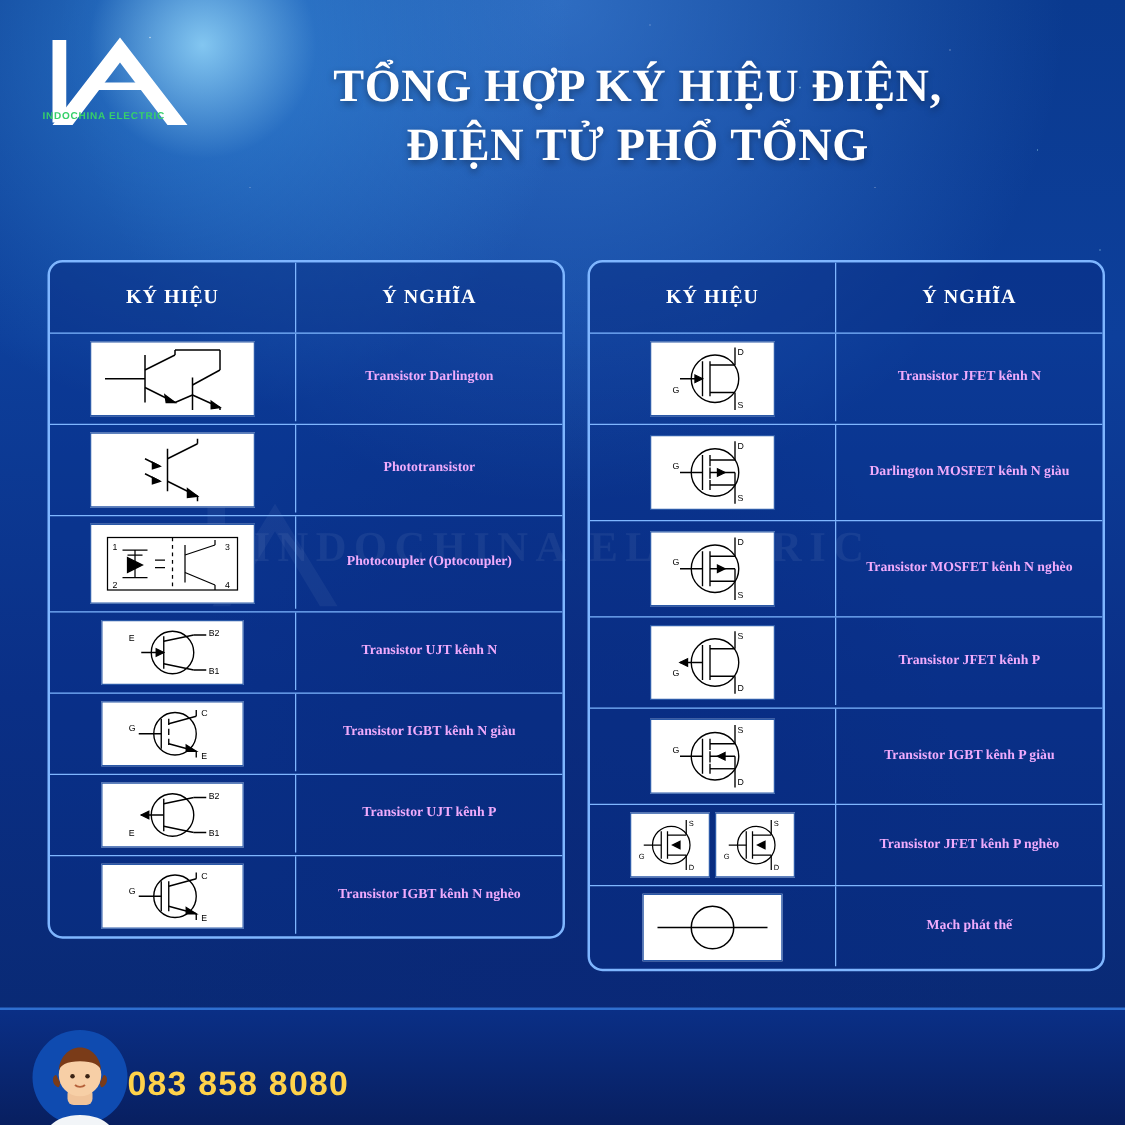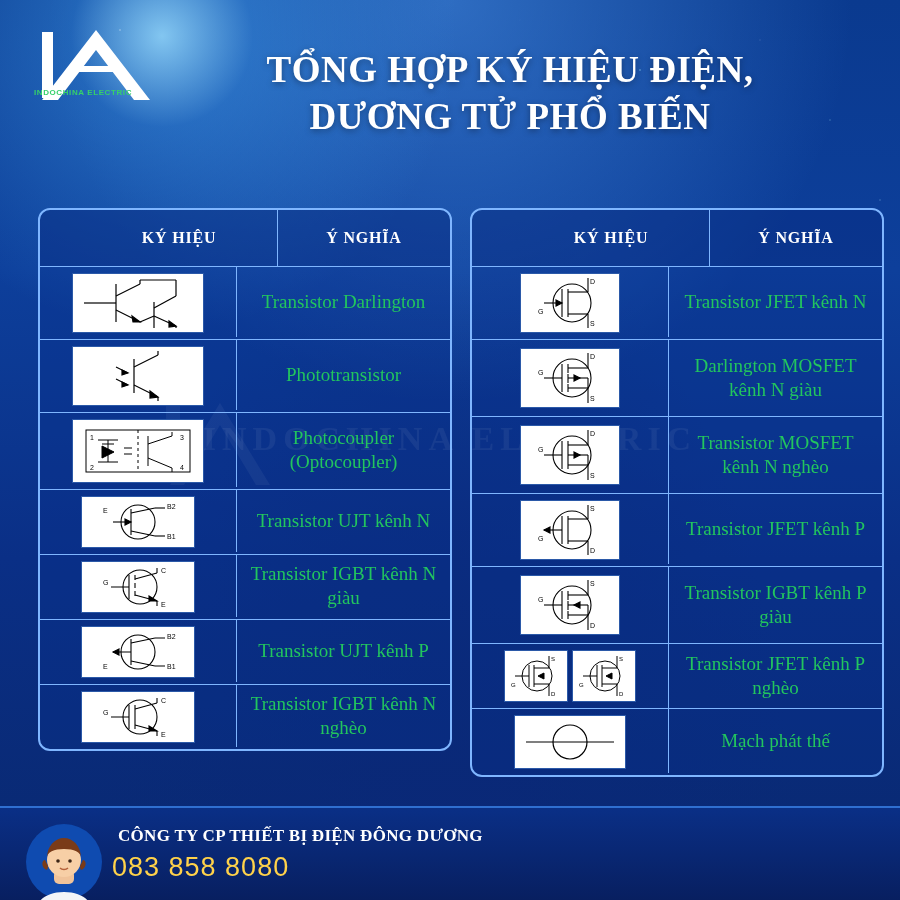--- a/index.html
+++ b/index.html
@@ -69,45 +69,45 @@
   .row:first-child{border-top:none;}
   .cell-sym{
     width:196px;box-sizing:border-box;
     display:flex;align-items:center;justify-content:center;
     padding:6px 4px;
   }
   .cell-mean{
     flex:1;box-sizing:border-box;
     border-left:1.5px solid #7fb6ff;
     display:flex;align-items:center;justify-content:center;text-align:center;
-    color:#22c55e;font-weight:normal;font-size:19px;line-height:1.25;
+    color:#f0abfc;font-weight:bold;font-size:11px;line-height:1.25;
     padding:6px 8px;
   }
   .head .cell-sym,.head .cell-mean{
     color:#fff;font-weight:bold;font-size:16px;letter-spacing:.8px;
     height:56px;display:flex;align-items:center;justify-content:center;
   }
-  .head{background:rgba(8,40,120,.25);padding-left:41px;}
+  .head{background:rgba(8,40,120,.25);}
   .sym-box{
     background:#fff;border:1px solid #2b59a8;
     display:flex;align-items:center;justify-content:center;
   }
 
   
   .footer{
     position:absolute;left:0;bottom:0;width:900px;height:92px;
     background:linear-gradient(180deg,#0a2f86 0%,#081f60 100%);
     border-top:2px solid #2f6fd0;
   }
   .footer .company{
     position:absolute;left:118px;top:18px;color:#fff;font-weight:bold;font-size:17px;
     font-family:"Liberation Serif",serif;letter-spacing:.3px;
   }
   .footer .phone{
-    position:absolute;left:112px;top:44px;color:#ffd24a;font-weight:normal;font-size:27px;
+    position:absolute;left:102px;top:44px;color:#ffd24a;font-weight:bold;font-size:27px;
     font-family:"Liberation Sans",sans-serif;letter-spacing:1px;
   }
   .avatar{position:absolute;left:24px;top:14px;width:80px;height:80px;}
 </style>
 </head>
 <body>
 
 <div class="bg"></div>
 
 <div class="watermark">INDOCHINA ELECTRIC</div>
@@ -118,21 +118,21 @@
 
 <svg class="logo" viewBox="0 0 116 80">
   <rect x="4" y="6" width="11" height="66" fill="#ffffff"></rect>
   <polygon points="58,4 112,74 96,74 58,24 20,74 4,74" fill="#ffffff"></polygon>
   <rect x="40" y="40" width="36" height="6" fill="#ffffff"></rect>
 </svg>
 <div class="logo-text">INDOCHINA ELECTRIC</div>
 
 <div class="title">
   <div>TỔNG HỢP KÝ HIỆU ĐIỆN,</div>
-  <div>DƯƠNG TỬ PHỔ BIẾN</div>
+  <div>ĐIỆN TỬ PHỔ TỔNG</div>
 </div>
 
 <div class="table left">
 
   <div class="row head">
     <div class="cell-sym">KÝ HIỆU</div>
     <div class="cell-mean">Ý NGHĨA</div>
   </div>
 
   <div class="row">
@@ -530,15 +530,14 @@
     <path d="M40 70c-16 0-27 8-27 16h54c0-8-11-16-27-16z" fill="#f2f5f8"></path>
     <rect x="30" y="48" width="20" height="14" rx="5" fill="#f0c39a"></rect>
     <circle cx="40" cy="38" r="17" fill="#f7cfa6"></circle>
     <path d="M23 36c0-12 8-20 17-20s17 8 17 20c0-6-7-9-17-9s-17 3-17 9z" fill="#7a3b18"></path>
     <path d="M21 38c-3 0-4 6 0 9 2 2 3 0 3-3z" fill="#7a3b18"></path>
     <path d="M59 38c3 0 4 6 0 9-2 2-3 0-3-3z" fill="#7a3b18"></path>
     <circle cx="34" cy="39" r="1.8" fill="#3a2415"></circle>
     <circle cx="46" cy="39" r="1.8" fill="#3a2415"></circle>
     <path d="M36 46c2 2 6 2 8 0" stroke="#b5613a" stroke-width="1.5" fill="none"></path>
   </svg>
-  <div class="company">CÔNG TY CP THIẾT BỊ ĐIỆN ĐÔNG DƯƠNG</div>
   <div class="phone">083 858 8080</div>
 </div>
 
 </body></html>

